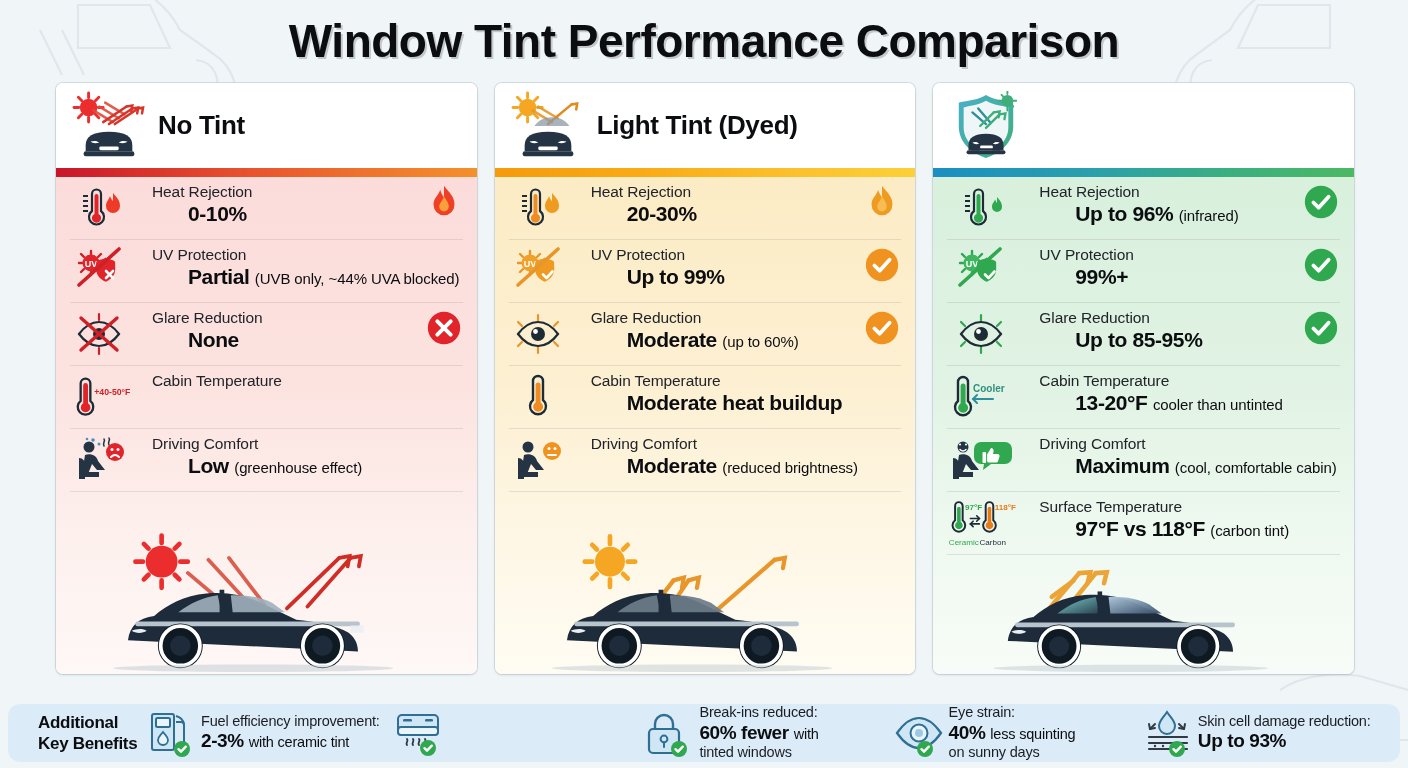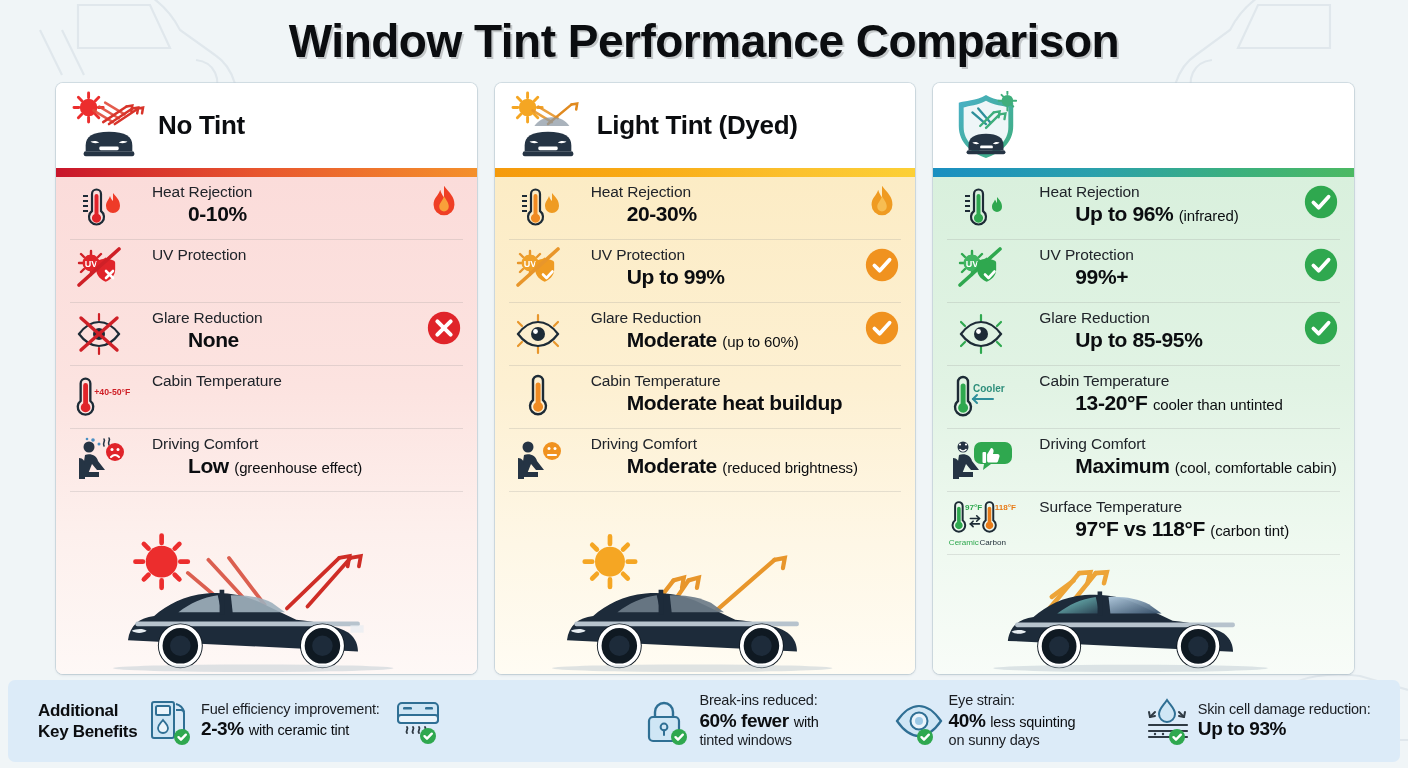--- a/index.html
+++ b/index.html
@@ -114,23 +114,23 @@
     letter-spacing: -0.1px;
   }
   .row-badge { width: 38px; height: 38px; flex: 0 0 38px; }
   .row-badge.empty { visibility: hidden; }
   .car-scene { flex: 1; position: relative; min-height: 120px; }
   .car-scene svg { position: absolute; bottom: 2px; left: 0; width: 100%; height: 100%; }
 
   .footer {
     position: absolute;
     left: 8px; right: 8px; bottom: 6px;
-    height: 82px;
+    height: 58px;
     background: #dcebf8;
-    border-radius: 7px;
+    border-radius: 12px;
     display: flex;
     align-items: center;
     padding: 0 14px;
     gap: 6px;
   }
   .footer-title {
     font-size: 17px;
     font-weight: bold;
     color: #0b0d10;
     line-height: 1.25;
@@ -242,20 +242,21 @@
               <text x="18" y="20" font-family="Liberation Sans, sans-serif" font-size="9" font-weight="bold" fill="#fff" text-anchor="middle">UV</text>
               <path d="M34 16c0-4 8-3 11-6 3 3 11 2 11 6v8c0 7-6 12-11 14-5-2-11-7-11-14z" transform="translate(-6,2) scale(.86)" fill="#e0242a"></path>
               <g stroke="#fff" stroke-width="2.6" stroke-linecap="round">
                 <path d="M33 24l7 7M40 24l-7 7"></path>
               </g>
               <path d="M6 38 L46 2" stroke="#cf2027" stroke-width="3.6" stroke-linecap="round"></path>
             </svg>
           </span>
           <div class="row-text">
             <div class="row-label">UV Protection</div>
+            <div class="row-value"><span>Partial</span> <span class="sub">(UVB only, ~44% UVA blocked)</span></div>
           </div>
           <svg class="row-badge empty" viewBox="0 0 40 40"></svg>
         </div>
 
         <div class="row">
           <span class="row-icon">
             <svg viewBox="0 0 56 48" width="56" height="48">
               <g stroke="#1d2b36" stroke-width="2.2" fill="none">
                 <path d="M6 24c6-8 13-12 20-12s14 4 20 12c-6 8-13 12-20 12S12 32 6 24z"></path>
               </g>

